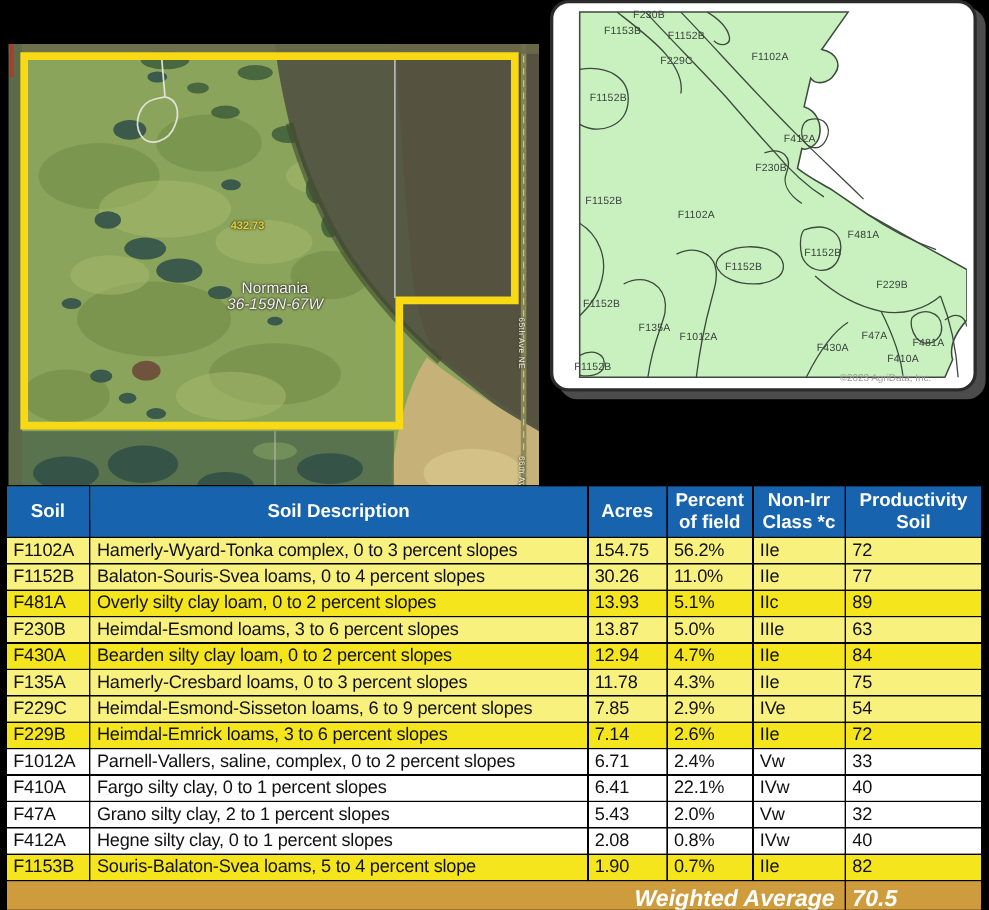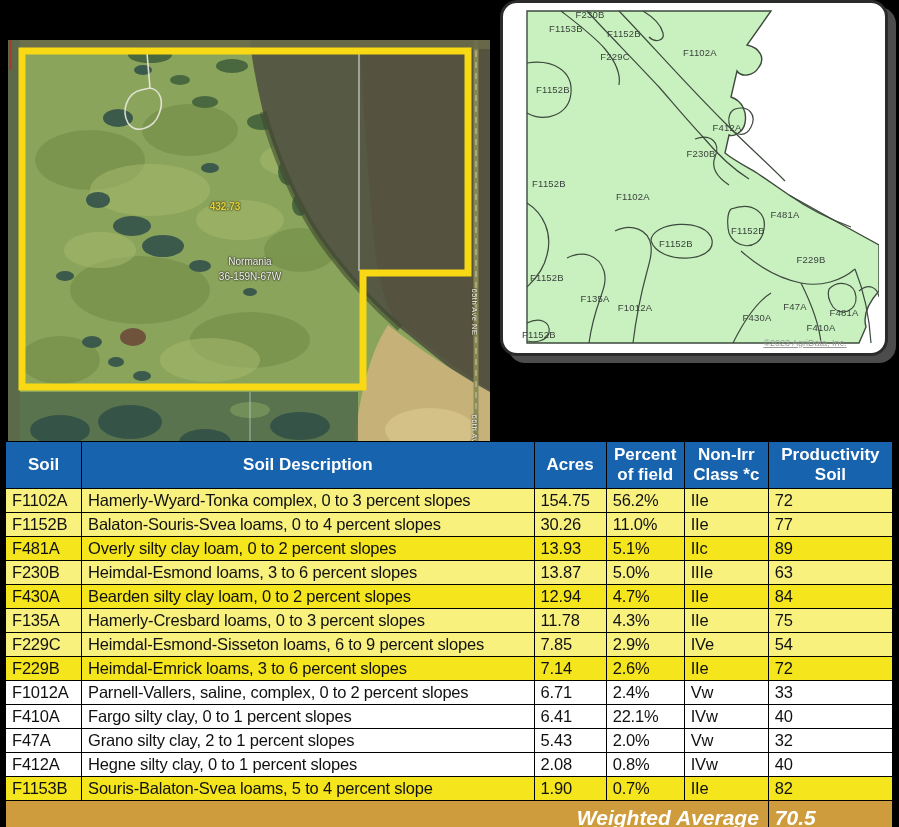--- a/index.html
+++ b/index.html
@@ -5,32 +5,32 @@
   html,body{margin:0;padding:0;}
   body{
     width:899px;height:827px;background:#000;position:relative;overflow:hidden;
     font-family:"Liberation Sans",sans-serif;
   }
   
   .aerial{position:absolute;left:0;top:0;width:490px;height:401px;margin-top:40px;}
   .aerial svg{position:absolute;left:0;top:0;}
   .aerial-label{position:absolute;transform:translate(-50%,-50%);white-space:nowrap;pointer-events:none;}
   .lbl-acreage{color:#e3cf3d;font-size:10px;font-weight:bold;text-shadow:0 0 2px #3a3a10,0 0 2px #3a3a10;}
-  .lbl-place{color:#f2f2ee;font-size:10px;text-shadow:0 0 2px #222,0 0 2px #222;}
+  .lbl-place{color:#f2f2ee;font-size:14px;text-shadow:0 0 2px #222,0 0 2px #222;}
   .lbl-road{color:#f5f5ea;font-size:7.5px;writing-mode:vertical-rl;text-shadow:0 0 2px #44442a,0 0 2px #44442a;letter-spacing:.5px;}
   
   .map-card{
     position:absolute;left:500px;top:0;width:382px;height:350px;
     background:#fff;border:3px solid #2b2b2b;border-radius:17px;
     box-shadow:8px 7px 0 #4c4c4c;
   }
   .map-card svg{position:absolute;left:0;top:0;}
   .map-labels{position:absolute;left:0;top:0;width:100%;height:100%;}
   .map-label{position:absolute;transform:translate(-50%,-50%);font-size:9.5px;color:#38413a;white-space:nowrap;letter-spacing:.2px;}
-  .map-copyright{position:absolute;transform:translate(-50%,-50%);font-size:9px;color:#9a9a97;white-space:nowrap;text-decoration:underline;}
+  .map-copyright{position:absolute;transform:translate(-50%,-50%);font-size:9px;color:#9a9a97;white-space:nowrap;}
   
   .soil-table-wrap{position:absolute;left:5px;top:441px;width:888px;}
   table.soil{border-collapse:collapse;width:888px;table-layout:fixed;}
   table.soil td,table.soil th{border:1.5px solid #000;overflow:hidden;white-space:nowrap;}
   table.soil thead th{
     background:var(--header-blue,#1763ae);color:#fff;font-weight:bold;font-size:17px;
     height:46px;vertical-align:middle;line-height:1.15;padding:0 4px;
   }
   table.soil thead th .l2{display:block;}
   table.soil tbody td{
@@ -127,21 +127,21 @@
 
     <rect x="8" y="0" width="482" height="9" fill="#6a6a4a" opacity="0.9"></rect>
     <rect x="8" y="0" width="12" height="433" fill="#5c6a49"></rect>
     <rect x="9" y="0" width="3" height="30" fill="#a23f2e"></rect>
 
     <path d="M22,11 H468 V233 H363 V347 H22 Z" fill="none" stroke="#f8d914" stroke-width="7"></path>
   </svg>
   <div id="aerial-labels">
       <span class="aerial-label lbl-acreage" style="left: 225px; top: 166px;">432.73</span>
       <span class="aerial-label lbl-place" style="left: 250px; top: 221px;">Normania</span>
-      <span class="aerial-label lbl-place" style="left: 250px; top: 236px;">36-159N-67W</span>
+      <span class="aerial-label lbl-place" style="left: 250px; top: 236px; font-style: italic;">36-159N-67W</span>
       <span class="aerial-label lbl-road" style="left: 474px; top: 272px;">65th Ave NE</span>
       <span class="aerial-label lbl-road" style="left: 474px; top: 398px;">66th Ave NE</span>
     </div>
 </div>
 
 <div class="map-card">
   <svg width="376" height="344" viewBox="0 0 376 344">
 
     <path d="M24,8 H268 L244,42 C258,45 262,56 256,64 C250,74 238,74 234,68 L228,94 C240,98 244,110 242,120
              C240,130 230,134 226,132 L222,150 C232,158 244,164 254,170 L286,192 L336,220 L376,242 L376,288

